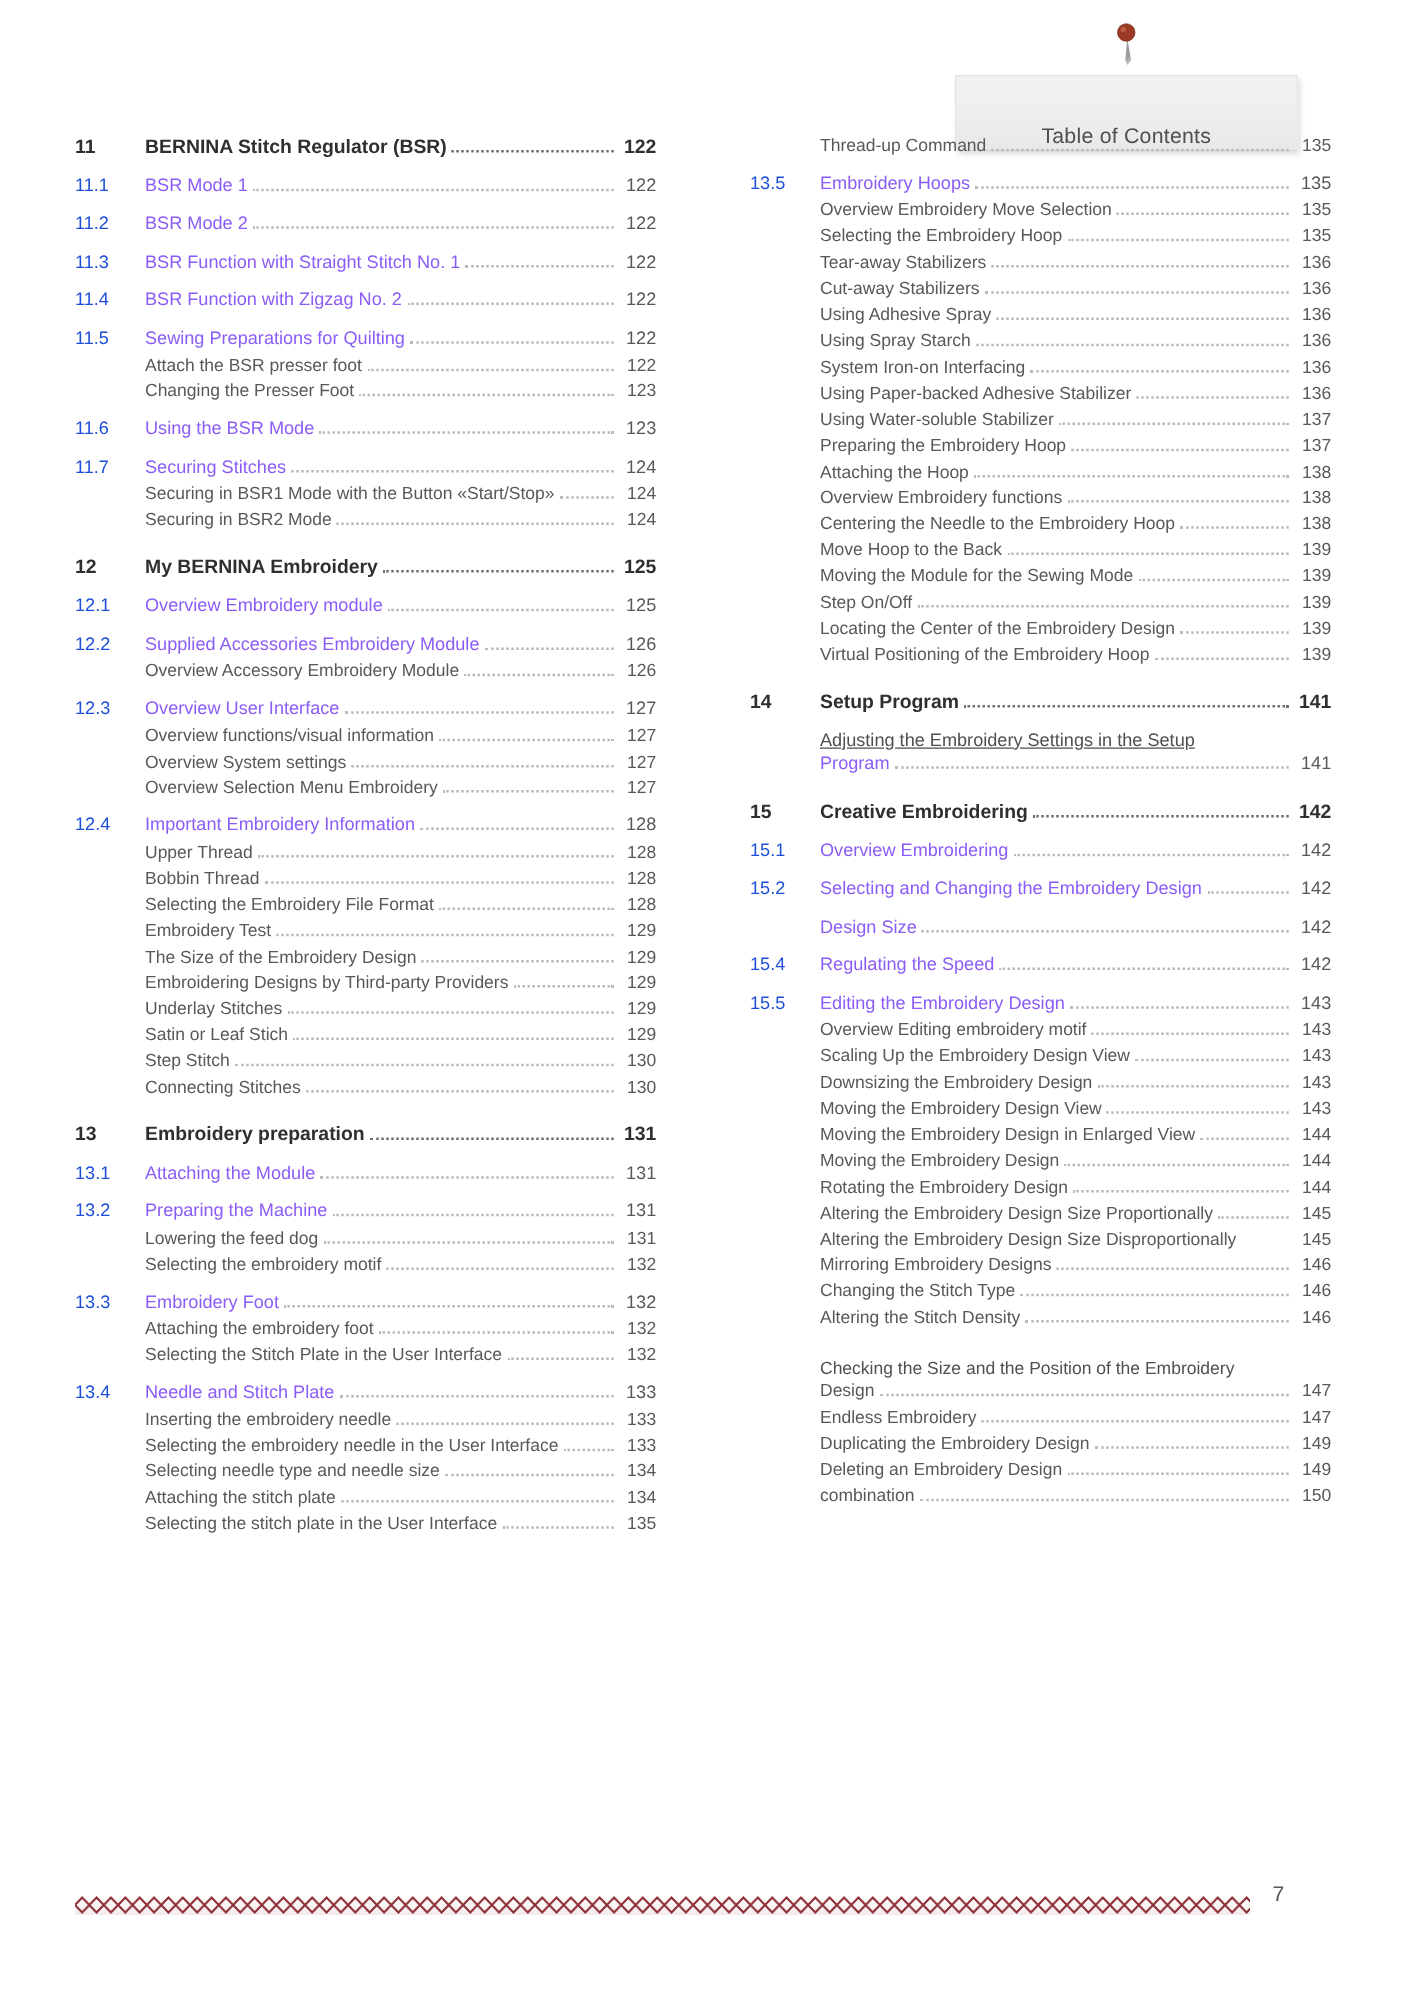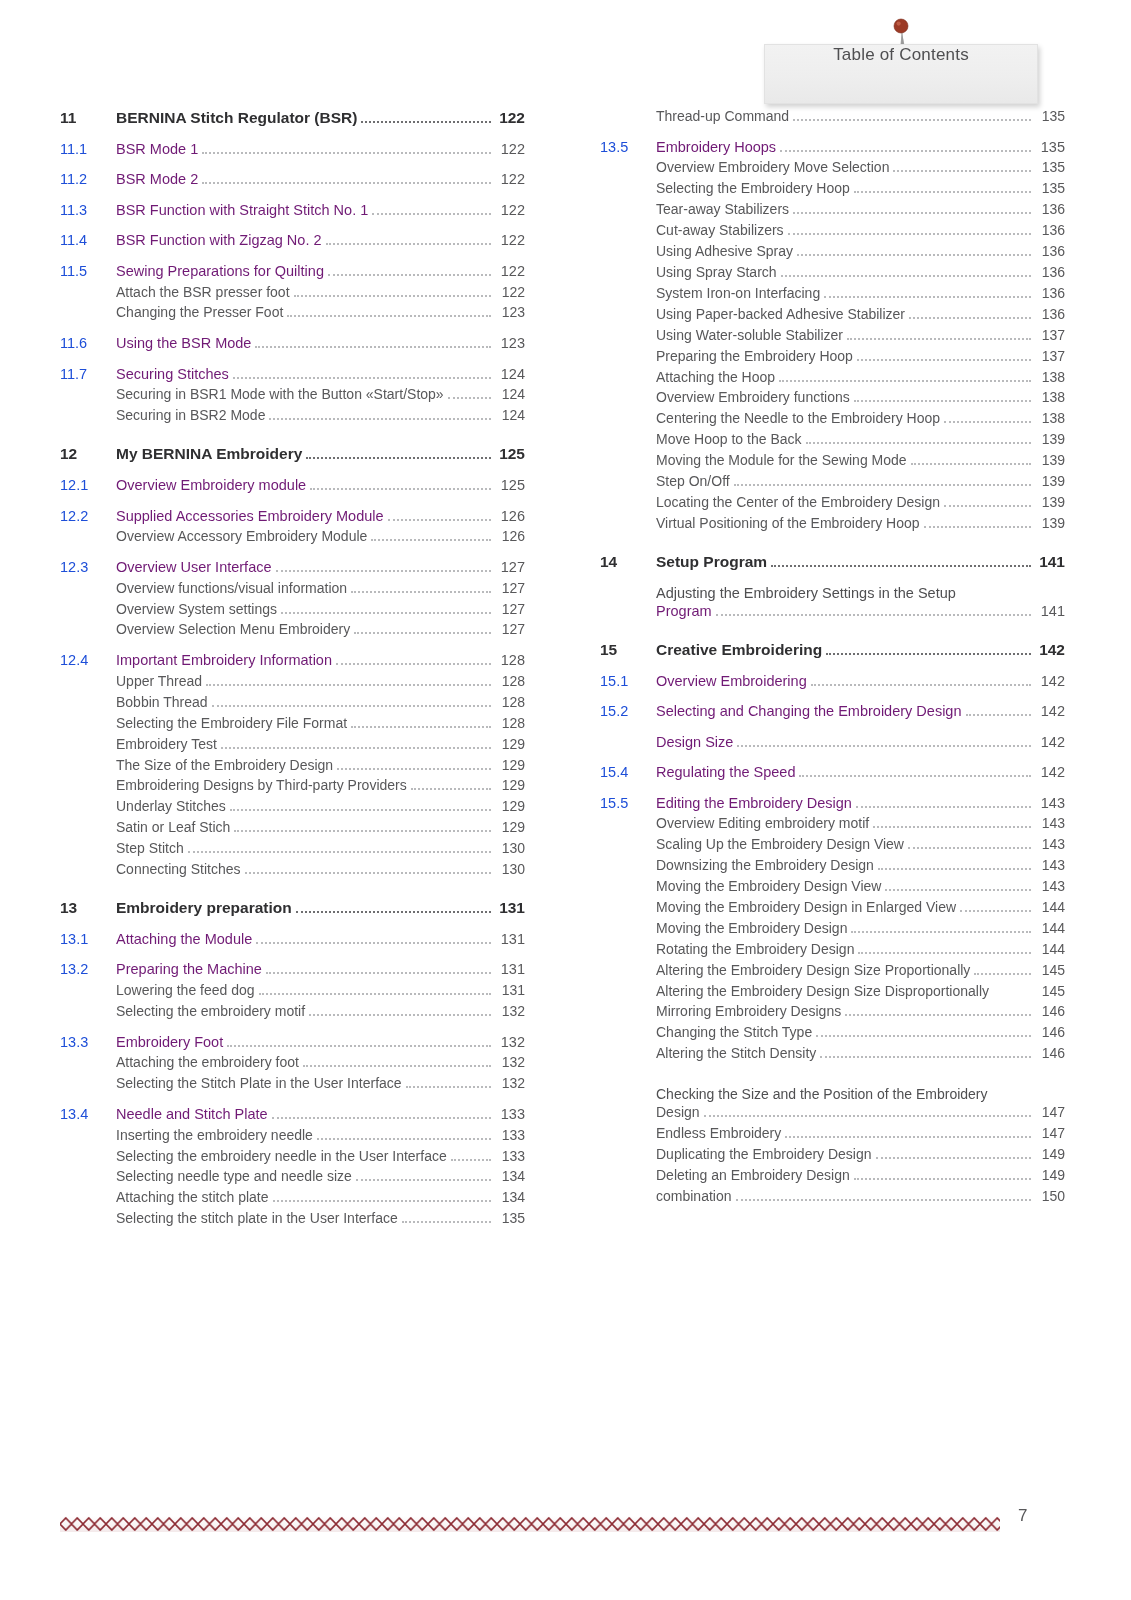--- a/index.html
+++ b/index.html
@@ -12,29 +12,29 @@
     background: #ffffff;
     font-family: "Liberation Sans", sans-serif;
     color: #58585a;
     position: relative;
     overflow: hidden;
   }
 
   
   #header-tab {
     position: absolute;
-    top: 44px;
+    top: 60px;
     left: 764px;
     width: 272px;
     height: 58px;
     background: linear-gradient(to bottom, #f2f2f2 0%, #eeeeee 55%, #e9e9e9 100%);
     border: 1px solid #e2e2e2;
     box-shadow: 2px 3px 5px rgba(0,0,0,0.18);
     display: flex;
-    align-items: flex-start;
+    align-items: flex-end;
     justify-content: center;
   }
   #header-tab-label {
     font-size: 17px;
     color: #4f4f51;
     letter-spacing: 0.2px;
   }
   #pin {
     position: absolute;
     top: 18px;
@@ -95,21 +95,21 @@
     font-weight: bold;
     color: #2f2f31;
     font-size: 15.5px;
   }
   .toc-entry.level-chapter .toc-dots {
     border-bottom-color: #6e6e70;
   }
 
   
   .toc-entry.level-section .toc-num { color: #1d4ed8; }
-  .toc-entry.level-section .toc-title { color: #701a75; }
+  .toc-entry.level-section .toc-title { color: #8b5cf6; }
 
   
   .toc-entry.level-sub .toc-num { flex-basis: 56px; }
   .toc-entry.level-sub .toc-title { font-size: 14px; }
   .toc-entry.level-sub .toc-page { font-size: 14px; }
 
   
   .toc-entry.wrapped { flex-wrap: wrap; }
   .toc-entry.wrapped .toc-firstline {
     flex: 1 1 100%;
@@ -621,21 +621,21 @@
     </div>
     <div class="gap-chapter"></div>
     <div class="toc-entry level-chapter">
       <span class="toc-num">14</span>
       <span class="toc-title">Setup Program</span>
       <span class="toc-dots"></span>
       <span class="toc-page">141</span>
     </div>
     <div class="gap-section"></div>
     <div class="toc-entry level-section wrapped">
-      <div class="toc-firstline" style="padding-left: 56px; position: relative;">Adjusting the Embroidery Settings in the Setup</div>
+      <div class="toc-firstline" style="padding-left: 56px; position: relative; text-decoration: underline;">Adjusting the Embroidery Settings in the Setup</div>
       <span class="spacer"></span>
       <span class="toc-title">Program</span>
       <span class="toc-dots"></span>
       <span class="toc-page">141</span>
     </div>
     <div class="gap-chapter"></div>
     <div class="toc-entry level-chapter">
       <span class="toc-num">15</span>
       <span class="toc-title">Creative Embroidering</span>
       <span class="toc-dots"></span>

